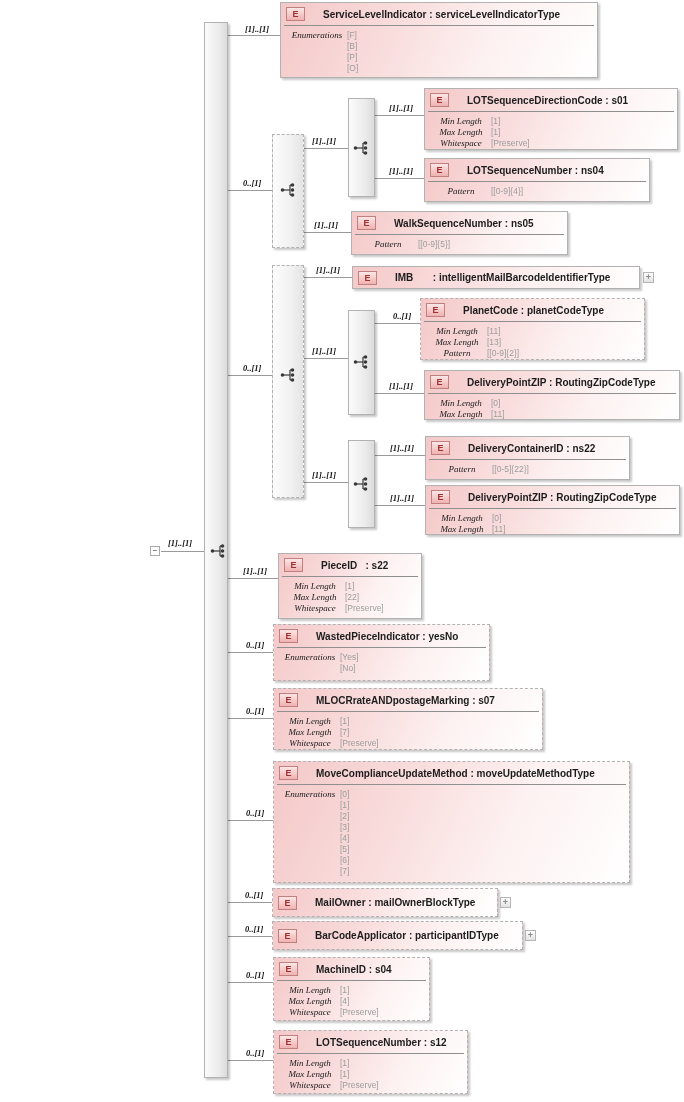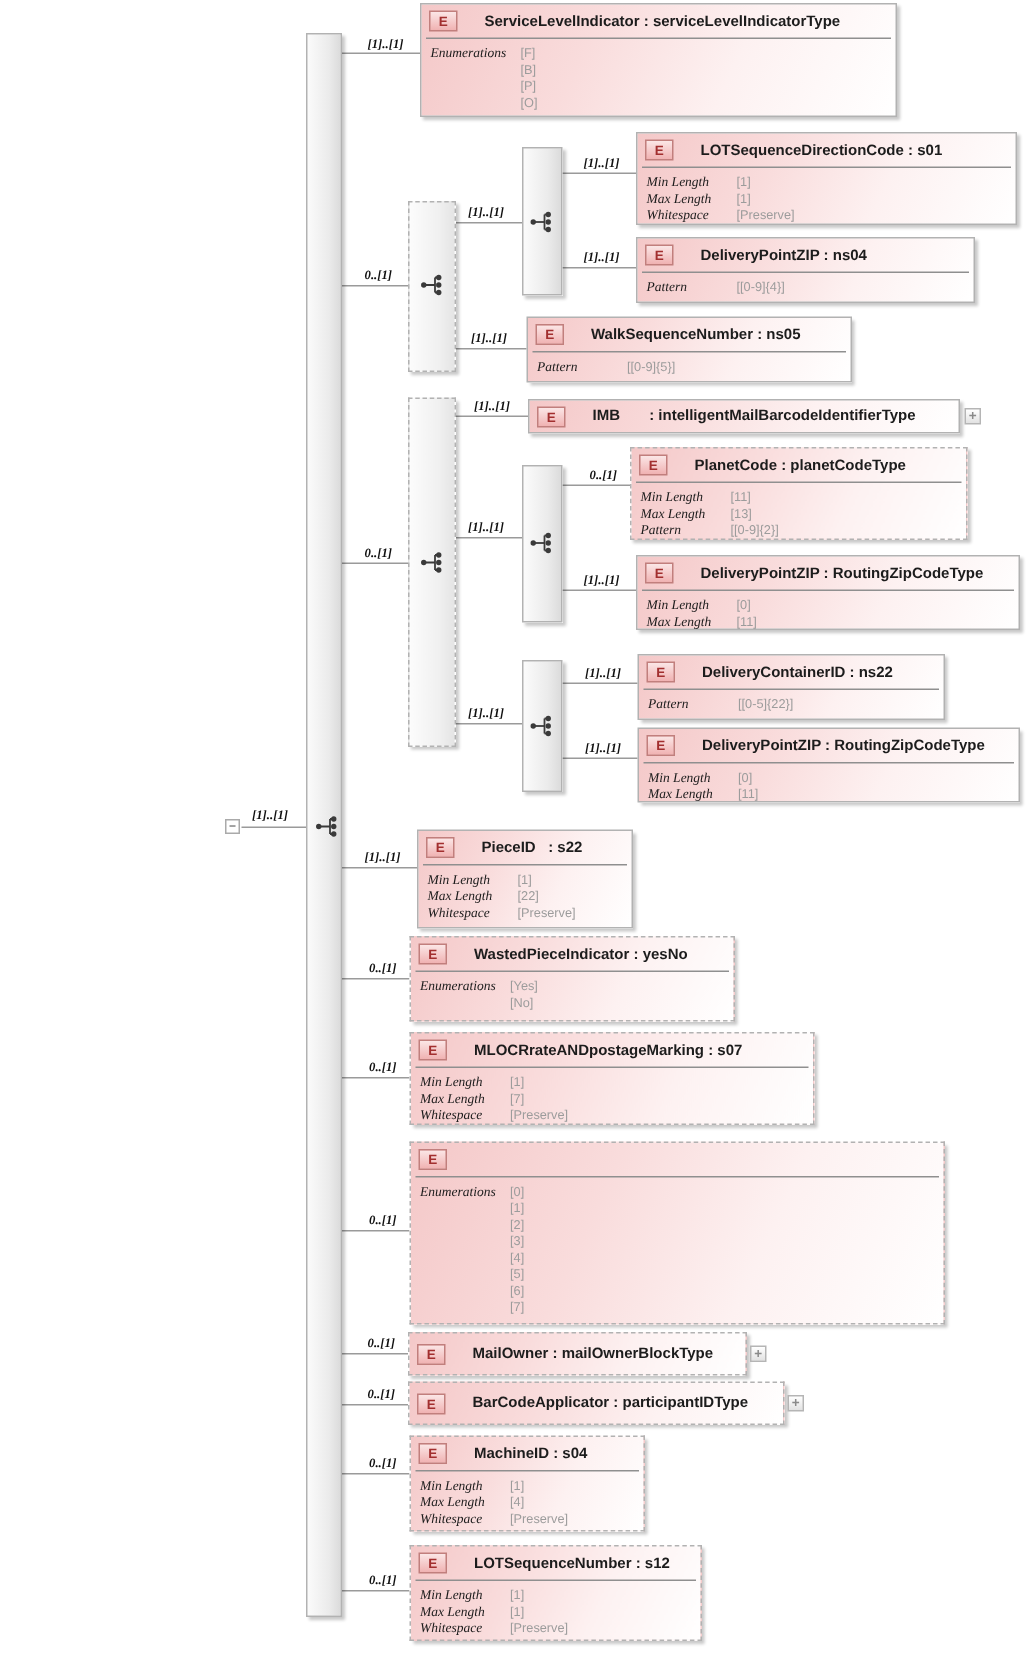--- a/index.html
+++ b/index.html
@@ -13,21 +13,21 @@
         box-shadow:2px 2px 2px rgba(0,0,0,0.22);}
   .ebox.dashed{border-style:dashed;}
   .ehead{display:flex;align-items:center;gap:6px;padding:0 5px;height:22px;}
   .ebox.headonly .ehead{height:100%;}
   .eicon{flex:0 0 auto;width:17px;height:12px;border:1px solid #c17f7d;
          background:linear-gradient(#fbe6e6,#f0b2b2);color:#a22f2f;
          font:bold 9px/12px "Liberation Sans",sans-serif;text-align:center;}
   .ename{font:bold 10px "Liberation Sans",sans-serif;color:#1c1c1c;white-space:pre;padding-left:12px;}
   .esep{border-top:1px solid #8f8f8f;margin:0 3px;}
   .efacets{padding:3px 0 0 6px;}
-  .frow{display:flex;height:11px;align-items:center;}
+  .frow{display:flex;height:11px;align-items:center;text-align:center;}
   .flabel{width:60px;flex:0 0 auto;font:italic 9px "Liberation Serif",serif;color:#1a1a1a;}
   .fval{font:8.5px "Liberation Sans",sans-serif;color:#9c9c9c;white-space:pre;}
 
   .gbox{position:absolute;box-sizing:border-box;border:1px solid #b2b2b2;
         background:linear-gradient(to right,#fbfbfb,#ebebeb 65%,#dbdbdb);
         box-shadow:2px 2px 2px rgba(0,0,0,0.22);}
   .gbox.dashed{border-style:dashed;background:linear-gradient(to right,#fcfcfc,#f0f0f0 65%,#e4e4e4);}
 
   .card{position:absolute;font:italic bold 8.5px "Liberation Serif",serif;color:#111111;white-space:nowrap;text-align:right;}
 
@@ -168,21 +168,21 @@
           <span class="flabel">Whitespace</span>
           <span class="fval">[Preserve]</span>
         </div>
     </div>
   </div>
 
   <span class="card" style="left:389px;top:166px;">[1]..[1]</span>
   <div class="ebox" style="left:424px;top:158px;width:226px;height:44px;">
     <div class="ehead">
       <span class="eicon">E</span>
-      <span class="ename">DeliveryPointZIP : ns04</span>
+      <span class="ename">LOTSequenceNumber : ns04</span>
     </div>
     <div class="esep"></div>
     <div class="efacets">
       <div class="frow">
           <span class="flabel">Pattern</span>
           <span class="fval">[[0-9]{4}]</span>
         </div>
     </div>
   </div>
 
@@ -389,20 +389,21 @@
           <span class="flabel">Whitespace</span>
           <span class="fval">[Preserve]</span>
         </div>
     </div>
   </div>
 
   <span class="card" style="left:246px;top:808px;">0..[1]</span>
   <div class="ebox dashed" style="left:273px;top:761px;width:357px;height:122px;">
     <div class="ehead">
       <span class="eicon">E</span>
+      <span class="ename">MoveComplianceUpdateMethod : moveUpdateMethodType</span>
     </div>
     <div class="esep"></div>
     <div class="efacets">
       <div class="frow">
           <span class="flabel">Enumerations</span>
           <span class="fval">[0]</span>
         </div>
       <div class="frow">
           <span class="flabel"></span>
           <span class="fval">[1]</span>

